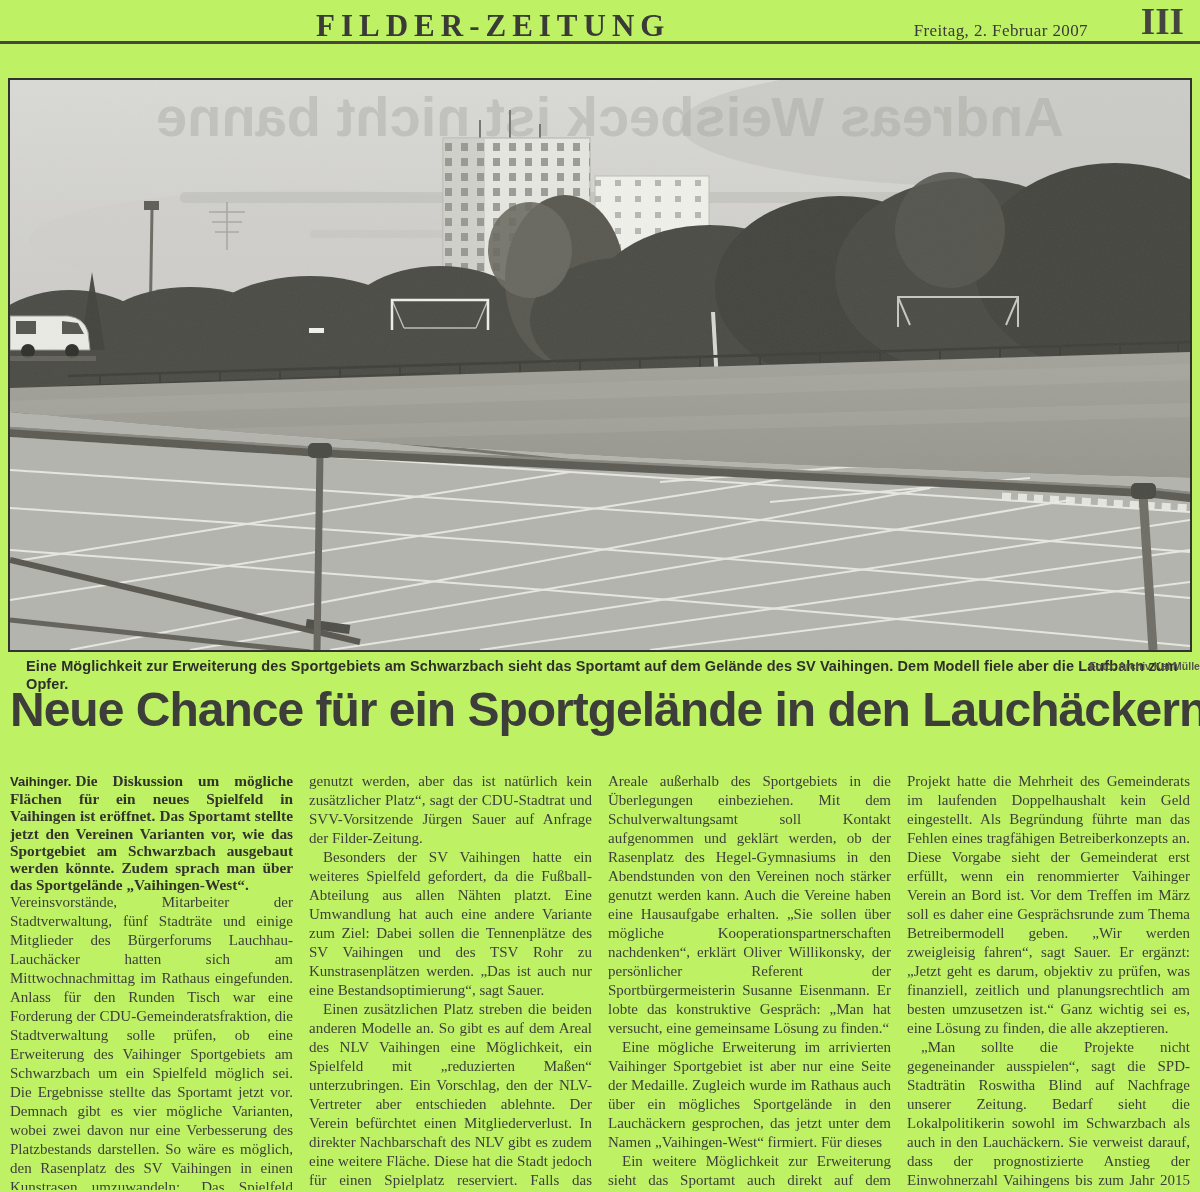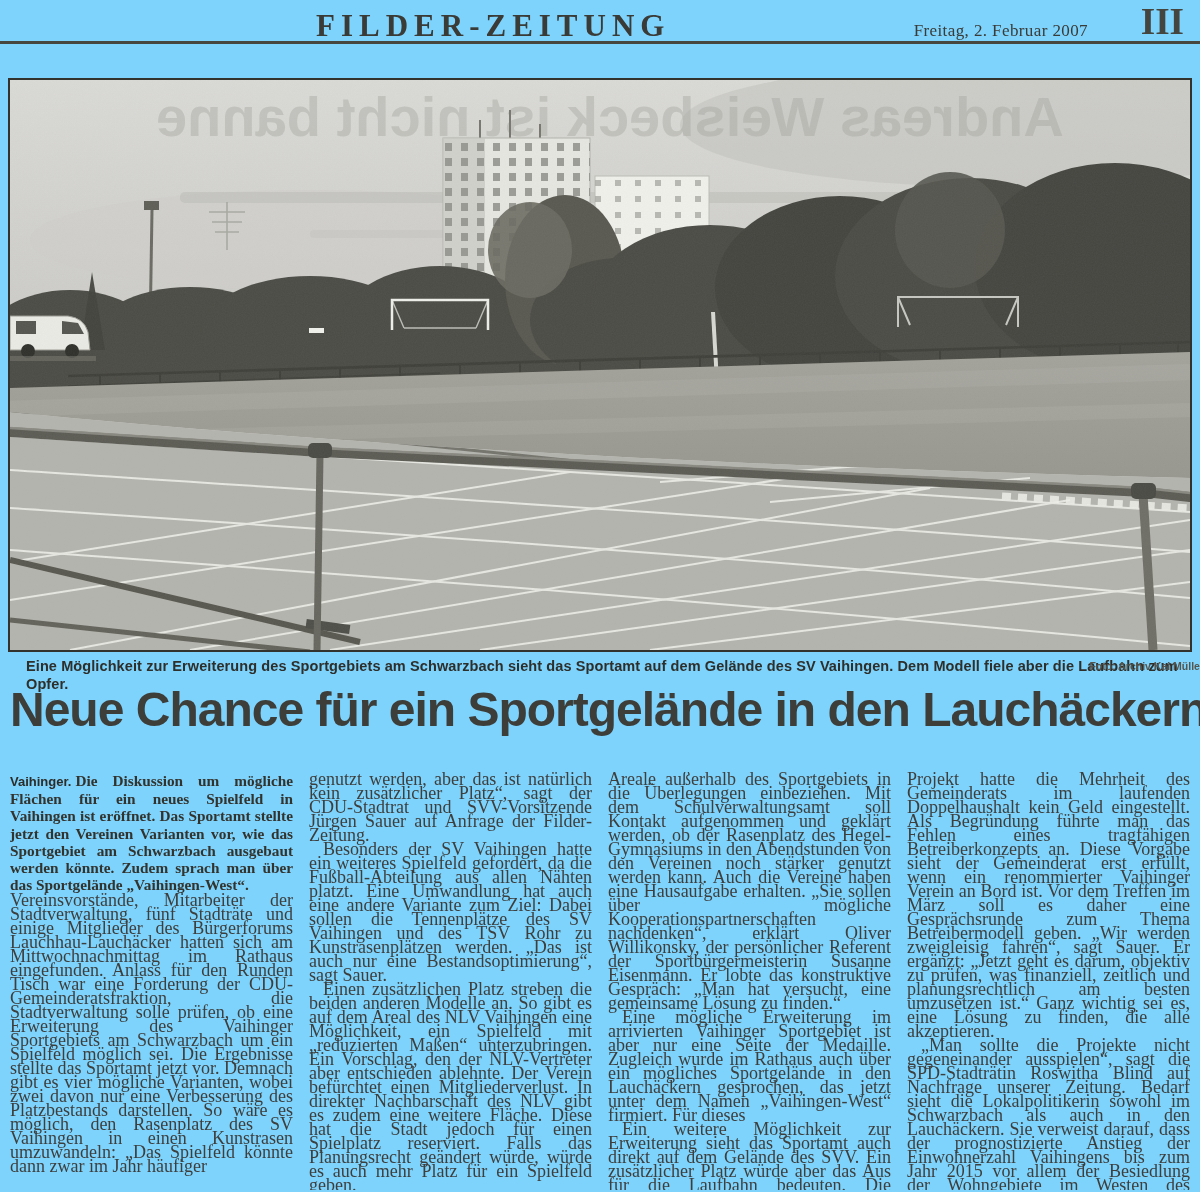--- a/index.html
+++ b/index.html
@@ -1,18 +1,18 @@
 <!DOCTYPE html>
 <html lang="de"><head>
 <meta charset="utf-8">
 <style>
   html,body{margin:0;padding:0;background:#e8e7e2;}
   .page{
     position:relative;width:1200px;height:1192px;margin:0 auto;
-    background:#7dd3fc;overflow:hidden;
+    background:#bef264;overflow:hidden;
     font-family:"Liberation Serif",serif;color:#3c3c3a;
   }
   
   .masthead{
     position:absolute;top:8px;left:316px;
     font-family:"Liberation Serif",serif;font-size:31px;font-weight:600;
     letter-spacing:6px;color:#3a3a36;white-space:nowrap;
   }
   .issue-date{
     position:absolute;top:21px;right:112px;
@@ -50,21 +50,21 @@
     position:absolute;left:0;top:742px;width:1200px;margin:0;text-align:center;
     font-family:"Liberation Sans",sans-serif;font-weight:700;font-size:18px;color:#3d3d3a;
   }
   
   .columns{
     position:absolute;left:10px;top:772px;width:1180px;height:418px;
     display:flex;gap:16px;overflow:hidden;
   }
   .col{flex:1 1 0;min-width:0;}
   .col p{
-    margin:0;font-size:18px;line-height:14px;text-align:justify;color:#3e3e3c;
+    margin:0;font-size:15px;line-height:19px;text-align:justify;color:#3e3e3c;
   }
   .col p.indent{text-indent:14px;}
   .lead{
     font-weight:700;font-size:15.3px !important;line-height:17.2px !important;color:#33332e !important;
   }
   .dateline{
     font-family:"Liberation Sans",sans-serif;font-weight:700;font-size:13px;
     margin-right:4px;color:#2c2c28;
   }
   .byline-box{

